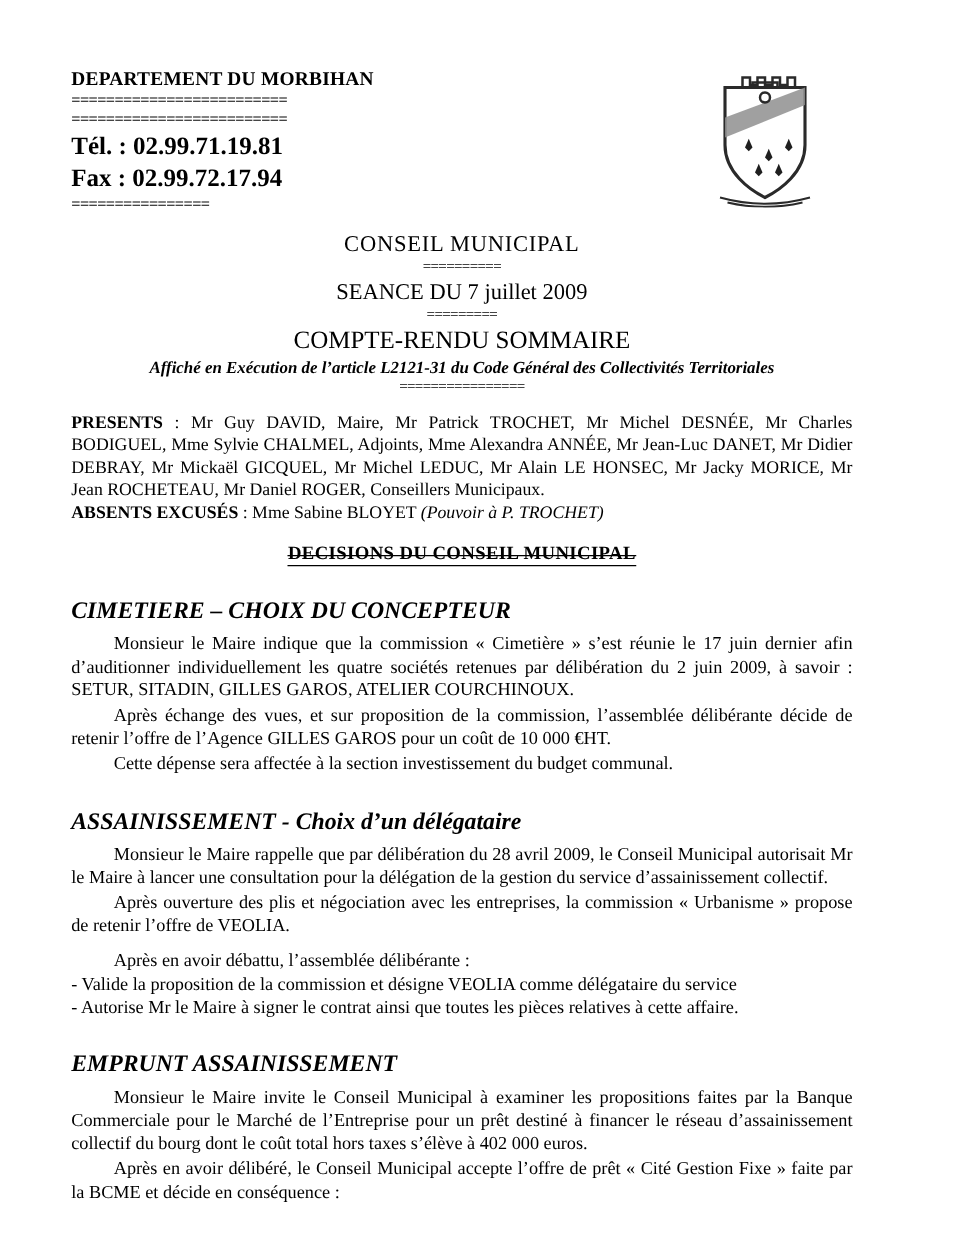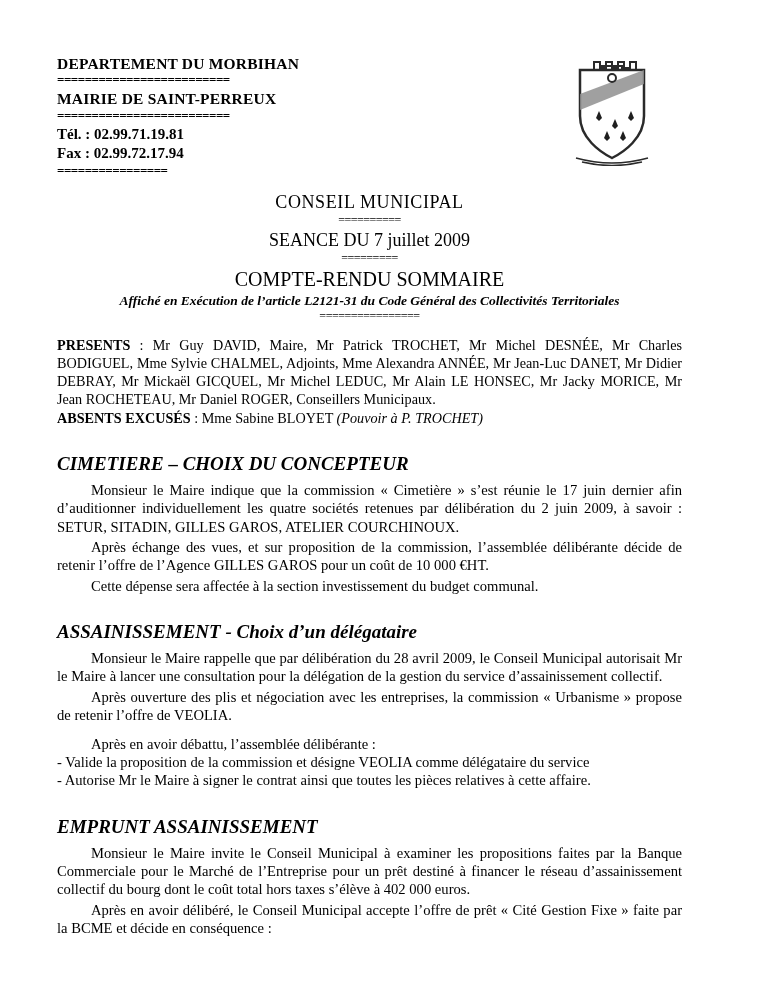--- a/index.html
+++ b/index.html
@@ -46,21 +46,21 @@
     font-weight: bold;
     letter-spacing: -0.5px;
     line-height: 0.85;
     margin: 1px 0 4px 0;
     overflow: hidden;
     white-space: nowrap;
   }
   .rule.short { letter-spacing: -0.5px; }
   .hdr-tel {
     font-weight: bold;
-    font-size: 15px;
+    font-size: 20px;
     line-height: 1.3;
   }
 
   
   .crest {
     position: absolute;
     right: 24px;
     top: 0px;
     width: 92px;
     height: 110px;
@@ -183,21 +183,20 @@
         <g stroke="#2a2a2a" stroke-width="1.6" fill="none">
           <path d="M10 104 q36 10 72 0"></path>
           <path d="M16 108 q30 7 60 0"></path>
         </g>
       </svg>
     </div>
 
     <div class="header-block">
       <div class="hdr-line">DEPARTEMENT DU MORBIHAN</div>
       <div class="rule">=========================</div>
-      <div class="hdr-line">MAIRIE DE SAINT-PERREUX</div>
       <div class="rule">=========================</div>
       <div class="hdr-tel">Tél. : 02.99.71.19.81</div>
       <div class="hdr-tel">Fax : 02.99.72.17.94</div>
       <div class="rule short">================</div>
     </div>
 
     <div class="title-block">
       <div class="t1">CONSEIL MUNICIPAL</div>
       <div class="t-rule">==========</div>
       <div class="t2">SEANCE DU 7 juillet 2009</div>
@@ -205,20 +204,23 @@
       <div class="t3">COMPTE-RENDU SOMMAIRE</div>
       <div class="t4">Affiché en Exécution de l’article L2121-31 du Code Général des Collectivités Territoriales</div>
       <div class="t-rule">================</div>
     </div>
 
     <div class="presents">
       <b>PRESENTS</b><span> : Mr Guy DAVID, Maire, Mr Patrick TROCHET, Mr Michel DESNÉE, Mr Charles BODIGUEL, Mme Sylvie CHALMEL, Adjoints, Mme Alexandra ANNÉE, Mr Jean-Luc DANET, Mr Didier DEBRAY, Mr Mickaël GICQUEL, Mr Michel LEDUC, Mr Alain LE HONSEC, Mr Jacky MORICE, Mr Jean ROCHETEAU, Mr Daniel ROGER, Conseillers Municipaux.</span><br>
       <b>ABSENTS EXCUSÉS</b><span> : Mme Sabine BLOYET </span><span class="ital">(Pouvoir à P. TROCHET)</span>
     </div>
 
+    <div class="decisions">
+      <span class="strike-through">DECISIONS DU CONSEIL MUNICIPAL</span>
+    </div>
 
     <div class="section">
       <div class="sec-head">CIMETIERE – CHOIX DU CONCEPTEUR</div>
       <p class="body-par">Monsieur le Maire indique que la commission « Cimetière » s’est réunie le 17 juin dernier afin d’auditionner individuellement les quatre sociétés retenues par délibération du 2 juin 2009, à savoir : SETUR, SITADIN, GILLES GAROS, ATELIER COURCHINOUX.</p>
       <p class="body-par">Après échange des vues, et sur proposition de la commission, l’assemblée délibérante décide de retenir l’offre de l’Agence GILLES GAROS pour un coût de 10 000 €HT.</p>
       <p class="body-par">Cette dépense sera affectée à la section investissement du budget communal.</p>
     </div>
 
     <div class="section">
       <div class="sec-head">ASSAINISSEMENT - Choix d’un délégataire</div>

